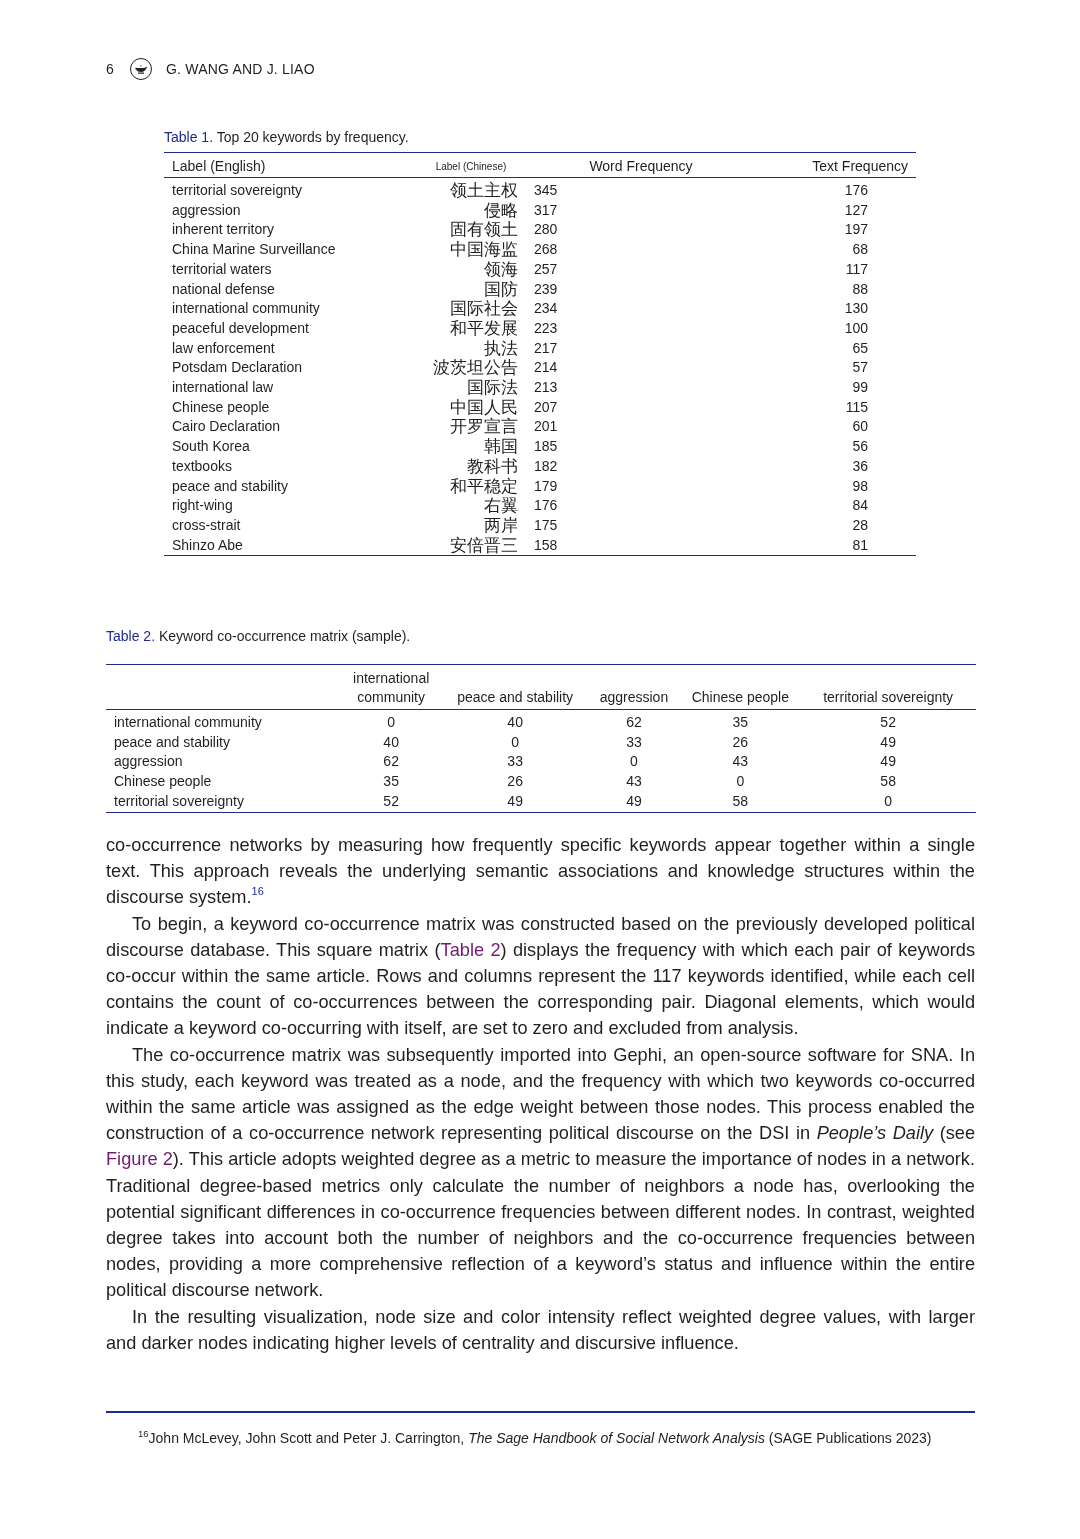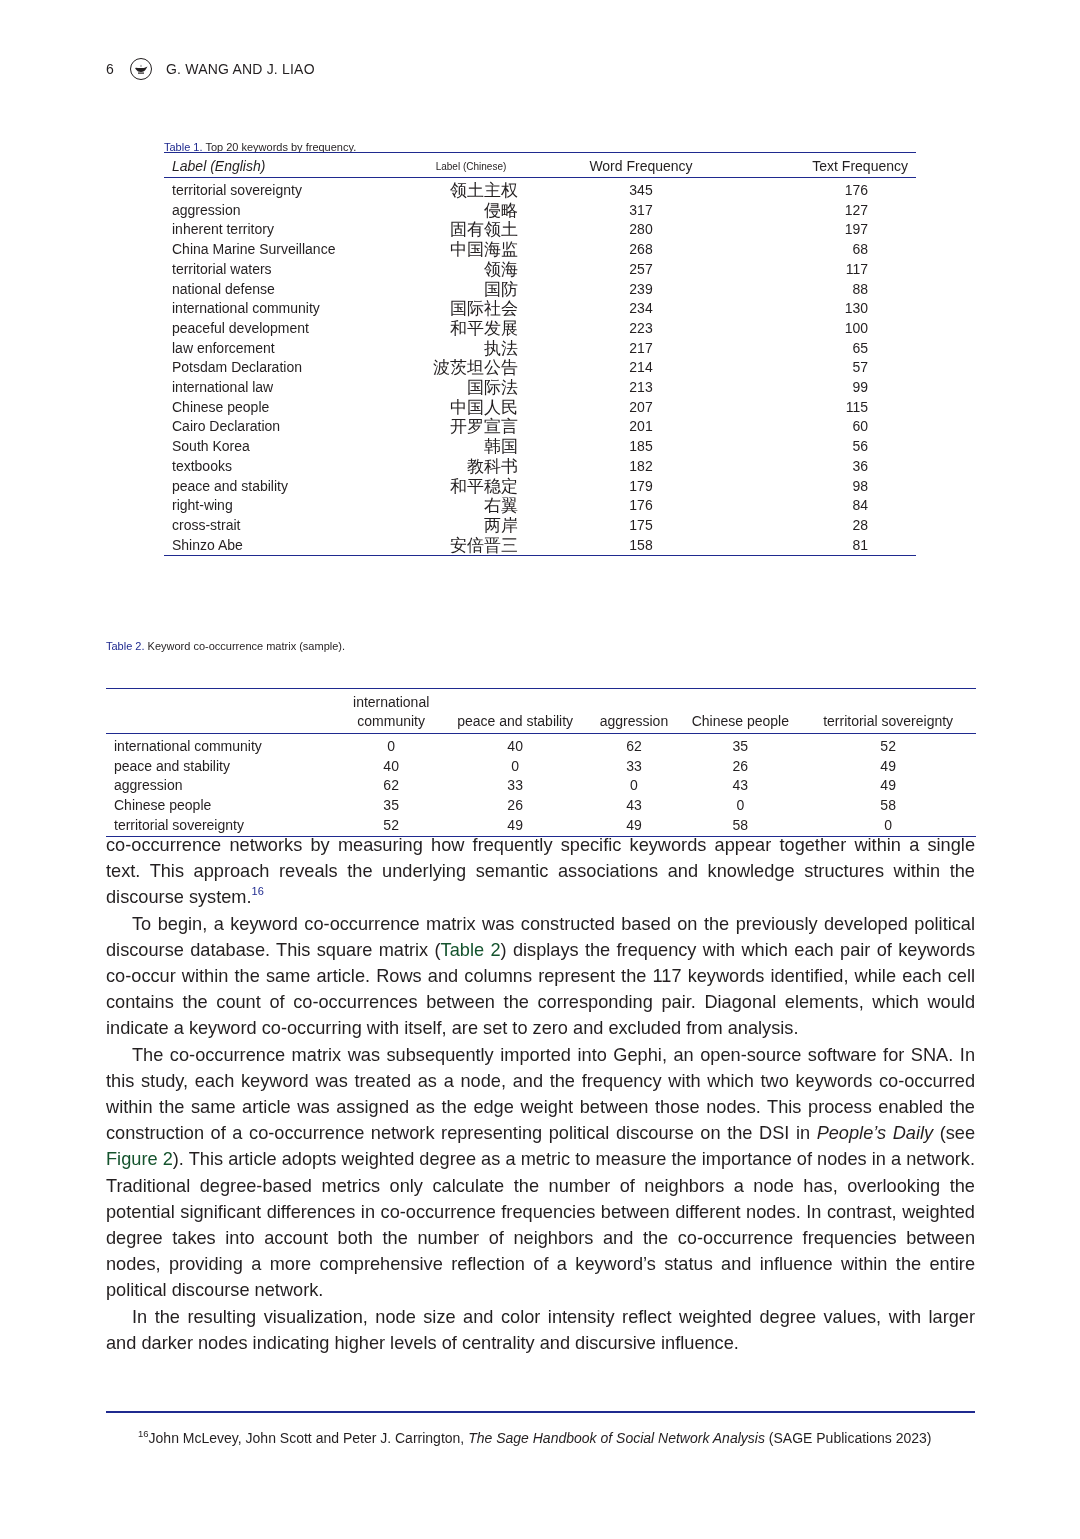--- a/index.html
+++ b/index.html
@@ -23,23 +23,22 @@
     .running-head .logo {
       width: 22px; height: 22px;
       border: 1.5px solid #231f20;
       border-radius: 50%;
       display: flex; align-items: center; justify-content: center;
       margin-right: 14px;
     }
     .running-head .logo svg { width: 14px; height: 10px; }
 
     .caption {
-      font-size: 11px;
-      position: absolute;
-      margin-top: 12px;
+      font-size: 14px;
+      position: absolute;
     }
     .caption .label { color: #1f2a8f; }
 
     table { border-collapse: collapse; font-size: 14px; }
     .t1 {
       position: absolute;
       left: 164px;
       top: 152px;
       width: 752px;
       border-top: 1.5px solid #1f2a8f;
@@ -49,31 +48,31 @@
       font-weight: normal;
       height: 25px;
       border-bottom: 1.5px solid #1f2a8f;
       padding: 2px 8px 0;
       vertical-align: middle;
     }
     .t1 td { height: 19.7px; padding: 0 8px; line-height: 19.7px; }
     .t1 tr.first td { padding-top: 3px; }
     .t1 .c-en { text-align: left; width: 252px; }
     .t1 .c-zh { text-align: right; width: 110px; font-family: "DejaVu Serif", serif; font-size: 17px; }
-    .t1 .c-wf { text-align: center; width: 230px; }
+    .t1 .c-wf { width: 230px; }
     .t1 .c-tf { text-align: right; width: 160px; padding-right: 48px; }
-    .t1 th.c-en { text-align: left; font-style: italic; }
+    .t1 th.c-en { text-align: left; }
     .t1 th.c-zh { text-align: center; font-family: "Liberation Sans", sans-serif; font-size: 10px; }
     .t1 th.c-wf { text-align: center; }
     .t1 th.c-tf { text-align: right; padding-right: 8px; }
 
     .t2 {
       position: absolute;
       left: 106px;
-      top: 688px;
+      top: 664px;
       width: 870px;
       border-top: 1.5px solid #1f2a8f;
       border-bottom: 1.5px solid #1f2a8f;
     }
     .t2 th {
       font-weight: normal;
       border-bottom: 1.5px solid #1f2a8f;
       vertical-align: bottom;
       padding: 4px 6px 2px;
       line-height: 19px;
@@ -92,21 +91,21 @@
       position: absolute;
       left: 106px;
       top: 832px;
       width: 869px;
       font-size: 18.2px;
       line-height: 26.2px;
       text-align: justify;
     }
     .body-text p { text-indent: 0; }
     .body-text p.indent { text-indent: 26px; }
-    .body-text .link { color: #14532d; margin-top: 21px; }
+    .body-text .link { color: #701a75; margin-top: 21px; }
     .body-text sup { font-size: 11px; color: #1f2a8f; vertical-align: 8px; line-height: 0; }
 
     .footnote-rule {
       position: absolute;
       left: 106px;
       top: 1411px;
       width: 869px;
       border-top: 2px solid #1f2a8f;
     }
     .footnote {

